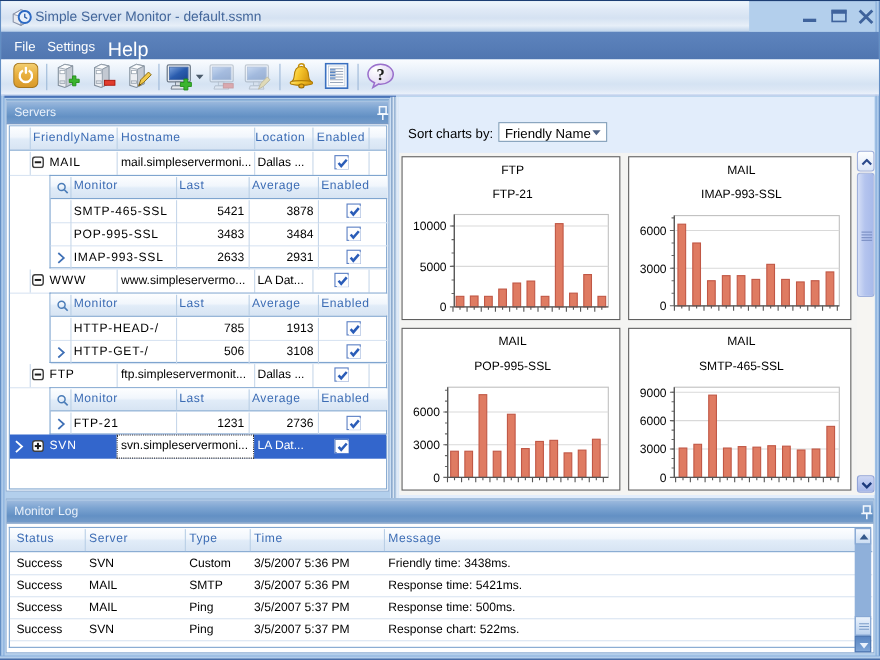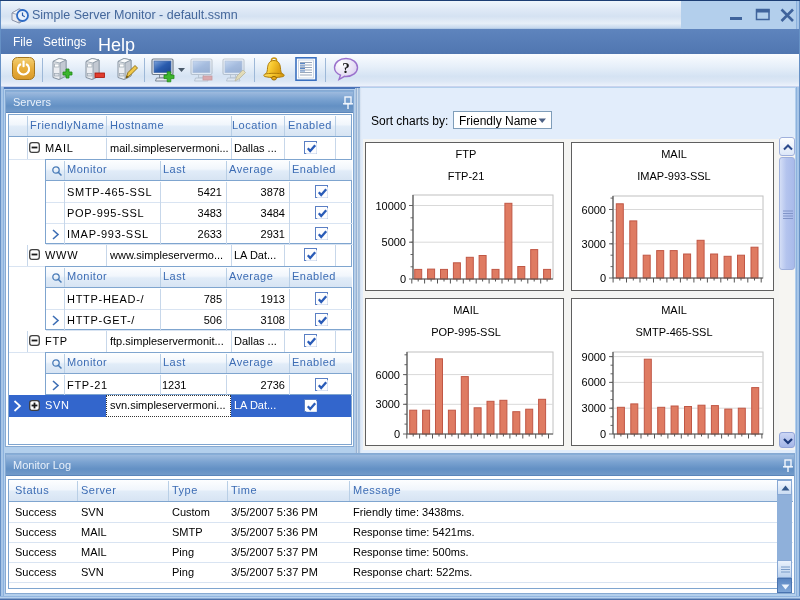--- a/index.html
+++ b/index.html
@@ -376,21 +376,21 @@
 <div class="abs" style="left:243px;top:1px;width:1px;height:19px;background:#b9cfe6"></div>
 <div class="abs" style="left:0;top:42px;width:307px;height:1px;background:#d9e4f2"></div>
 <div class="abs vline" style="left:18px;top:22px;height:21px"></div>
 <div class="abs vline" style="left:114px;top:22px;height:21px"></div>
 <div class="abs vline" style="left:180px;top:22px;height:21px"></div>
 <div class="abs vline" style="left:243px;top:22px;height:21px"></div>
 <svg class="abs" style="left:6px;top:27px" width="8" height="11">
           <path d="M1 1 L6 5.5 L1 10" stroke="#3e6fb5" stroke-width="1.6" fill="none"></path>
         </svg>
 <div class="rowt" style="left:21px;top:26px;letter-spacing:0.7px">FTP-21</div>
-<div class="rowt" style="left:116px;top:26px;width:60px;text-align:left">1231</div>
+<div class="rowt" style="left:116px;top:26px;width:60px;text-align:right">1231</div>
 <div class="rowt" style="left:182px;top:26px;width:57px;text-align:right">2736</div>
 <div class="cb" style="left:269px;top:25px">
           <svg width="13" height="13" viewBox="0 0 13 13">
             <rect x="1.2" y="1.2" width="10.6" height="10.6" fill="#fdfdfe"></rect>
             <path d="M2.8 6.2 L5.2 9 L10.2 3.2" stroke="#2a5cb8" stroke-width="2.3" fill="none"></path>
           </svg>
         </div>
 </div>
 <div class="abs" style="left:0;top:280px;width:342px;height:22px;background:#3366cc">
 <svg class="abs" style="left:4px;top:5px" width="9" height="12">

